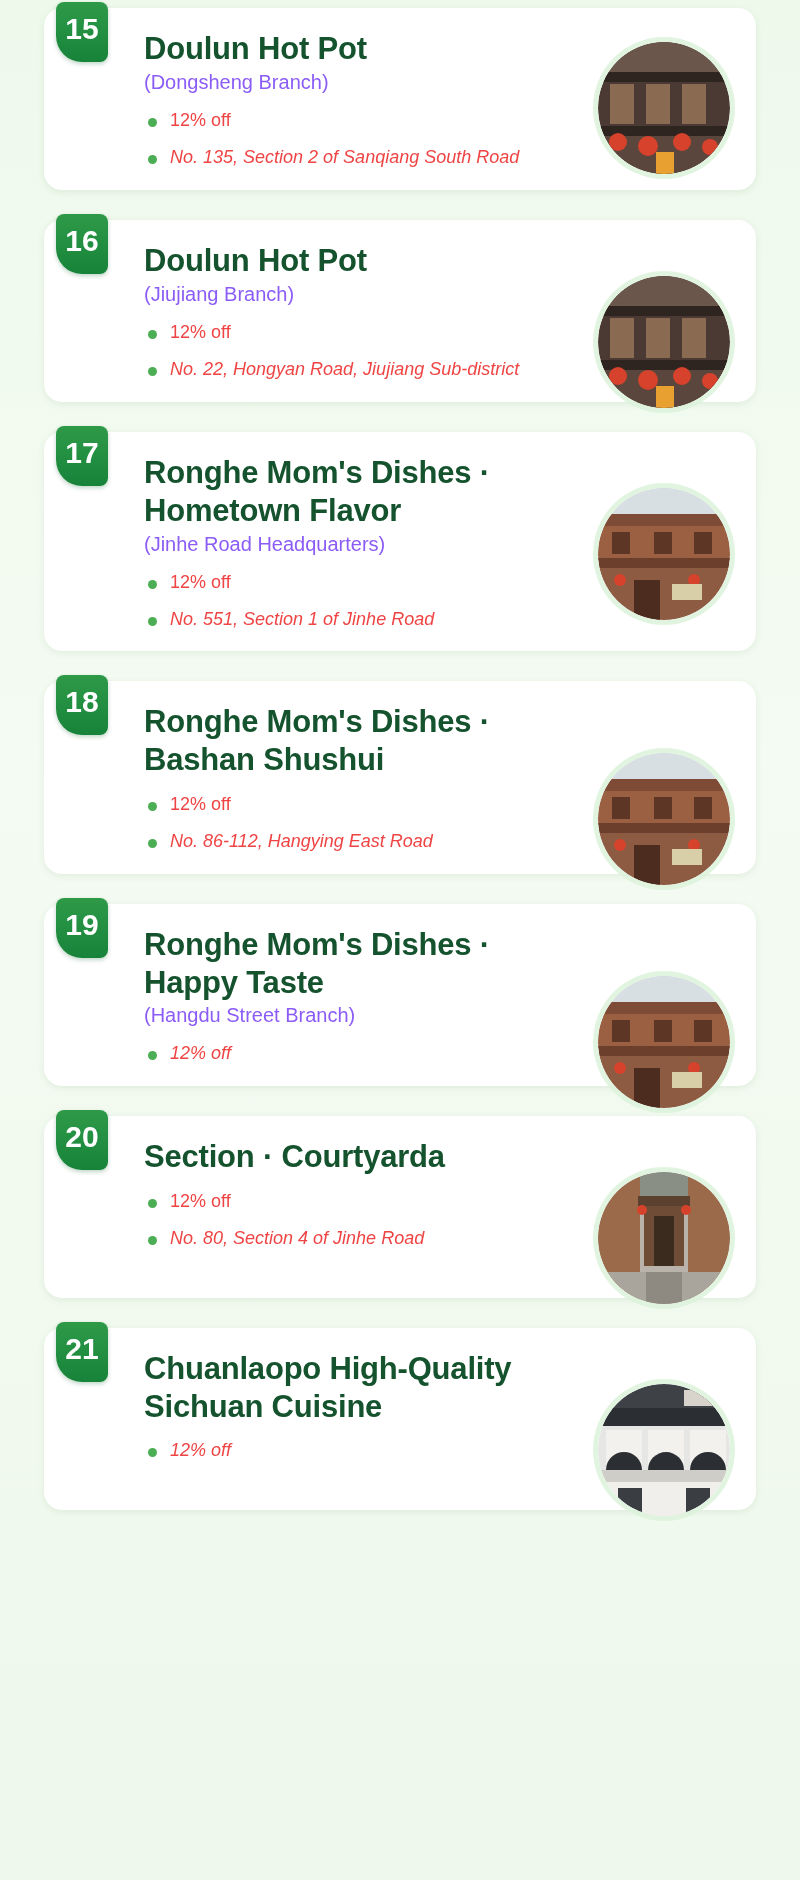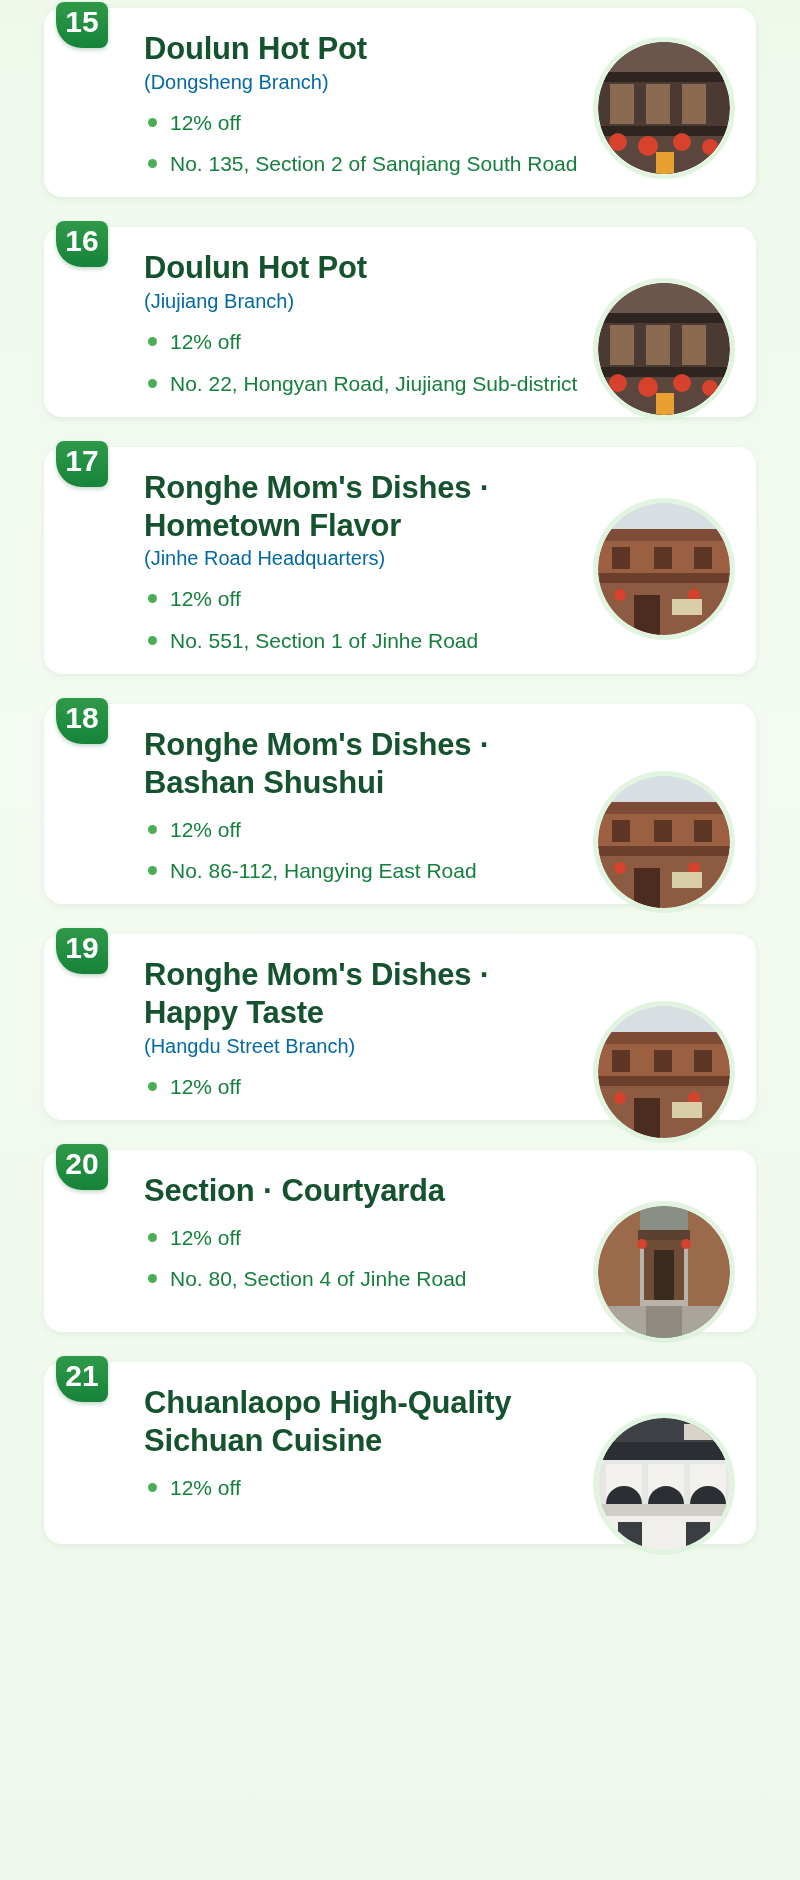--- a/index.html
+++ b/index.html
@@ -28,21 +28,21 @@
     margin-bottom: 30px;
     padding: 18px 20px 20px 26px;
     box-shadow: 0 2px 7px rgba(60,120,60,0.10);
     min-height: 170px;
   }
   .badge {
     position: absolute;
     left: 12px;
     top: -6px;
     width: 52px;
-    height: 46px;
+    height: 60px;
     background: linear-gradient(180deg, #2e9a48 0%, #17833a 100%);
     border-radius: 8px 8px 8px 26px;
     color: #ffffff;
     font-size: 30px;
     font-weight: bold;
     display: flex;
     align-items: center;
     justify-content: center;
     line-height: 1;
     padding-bottom: 6px;
@@ -56,40 +56,40 @@
   }
   .title {
     color: #14532d;
     font-size: 31px;
     font-weight: bold;
     line-height: 1.22;
     margin: 4px 0 0 0;
     letter-spacing: -0.2px;
   }
   .subtitle {
-    color: #0369a1;
+    color: #8b5cf6;
     font-size: 20px;
     line-height: 1.25;
     margin-top: 2px;
     font-weight: normal;
   }
   .bullets {
     list-style: none;
     margin: 14px 0 0 0;
     padding: 0;
   }
   .bullets li {
     position: relative;
     padding-left: 26px;
-    color: #15803d;
-    font-size: 21px;
+    color: #ef4444;
+    font-size: 18px;
     line-height: 1.3;
     margin-bottom: 14px;
   }
-  .bullets li:last-child { margin-bottom: 0; }
+  .bullets li:last-child { margin-bottom: 0; font-style: italic; }
   .bullets li::before {
     content: "";
     position: absolute;
     left: 4px;
     top: 9px;
     width: 9px;
     height: 9px;
     border-radius: 50%;
     background: #4cae54;
   }

